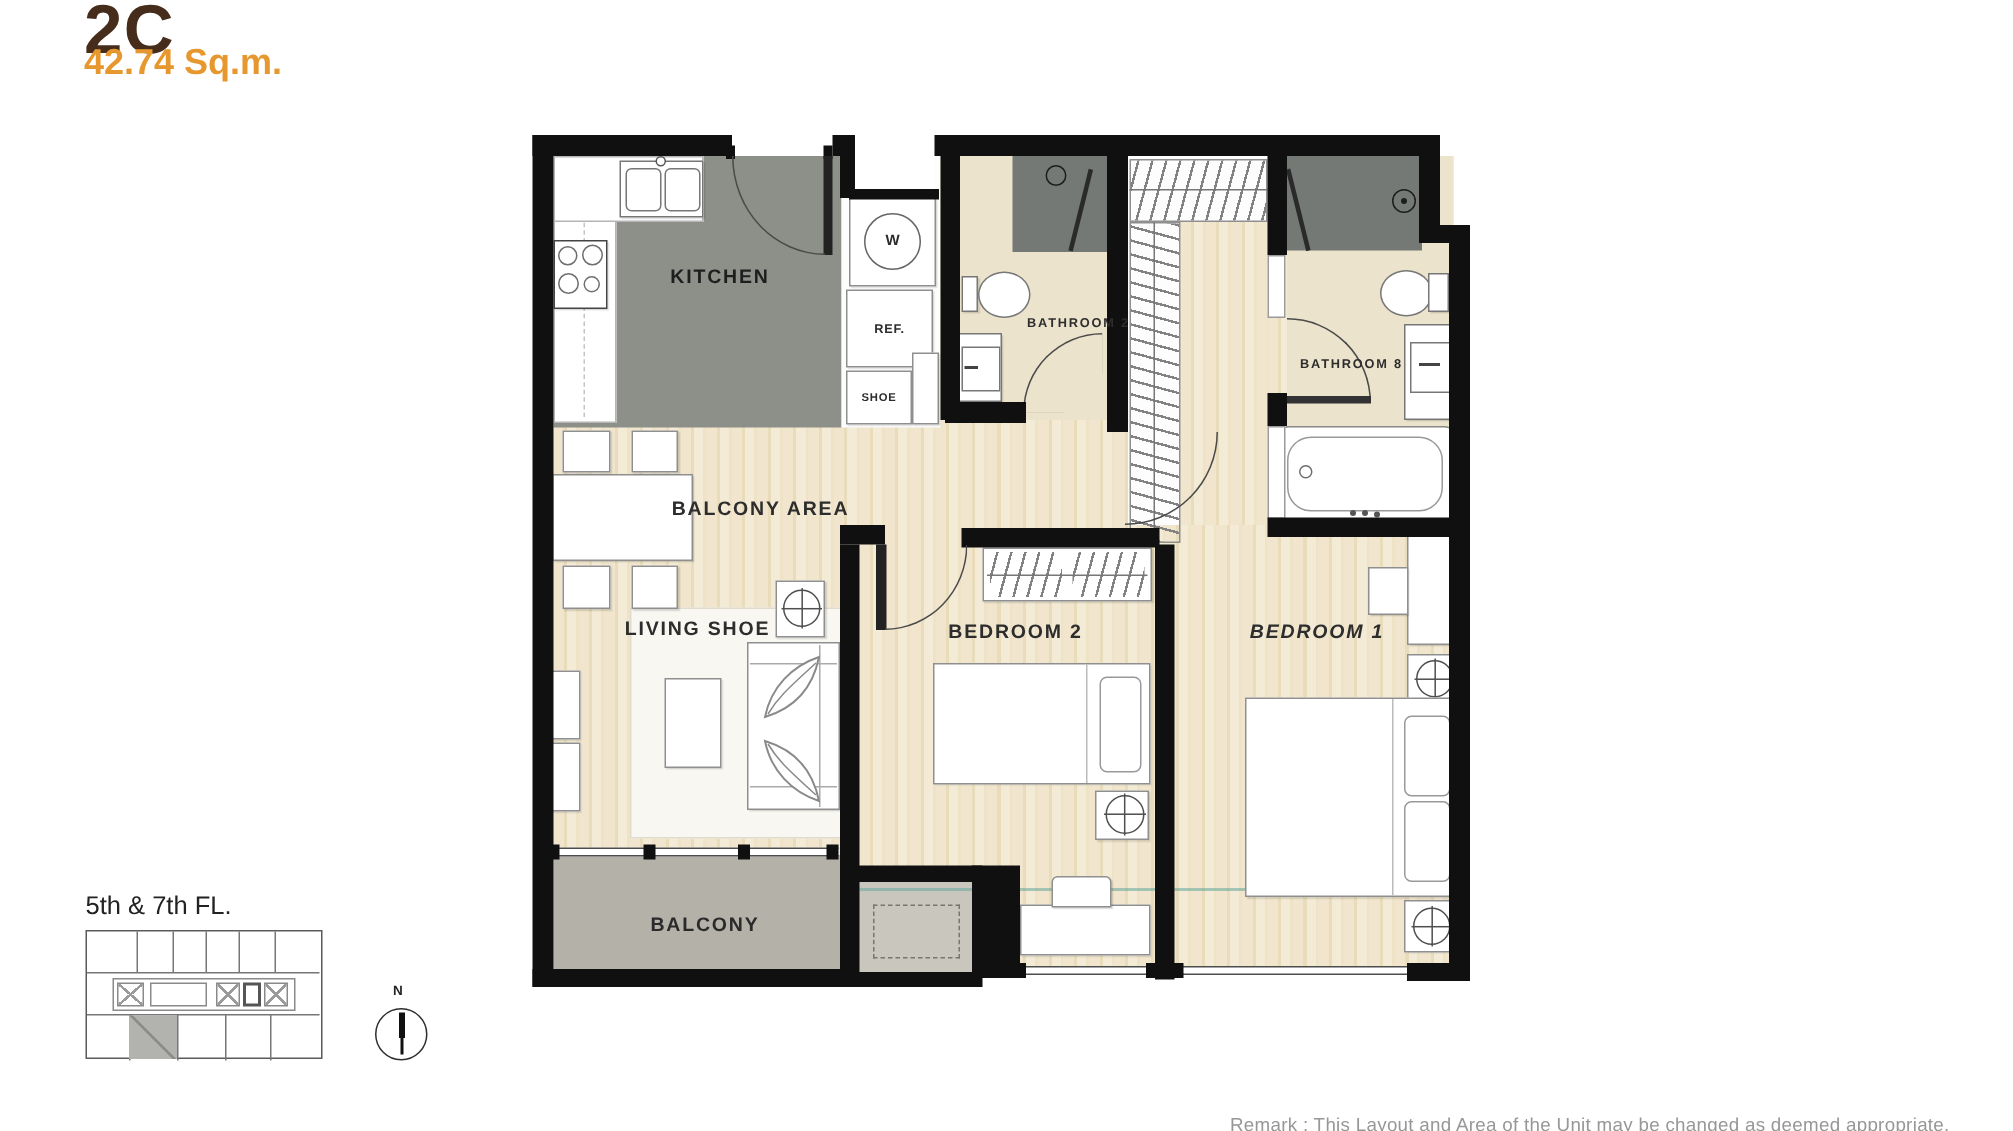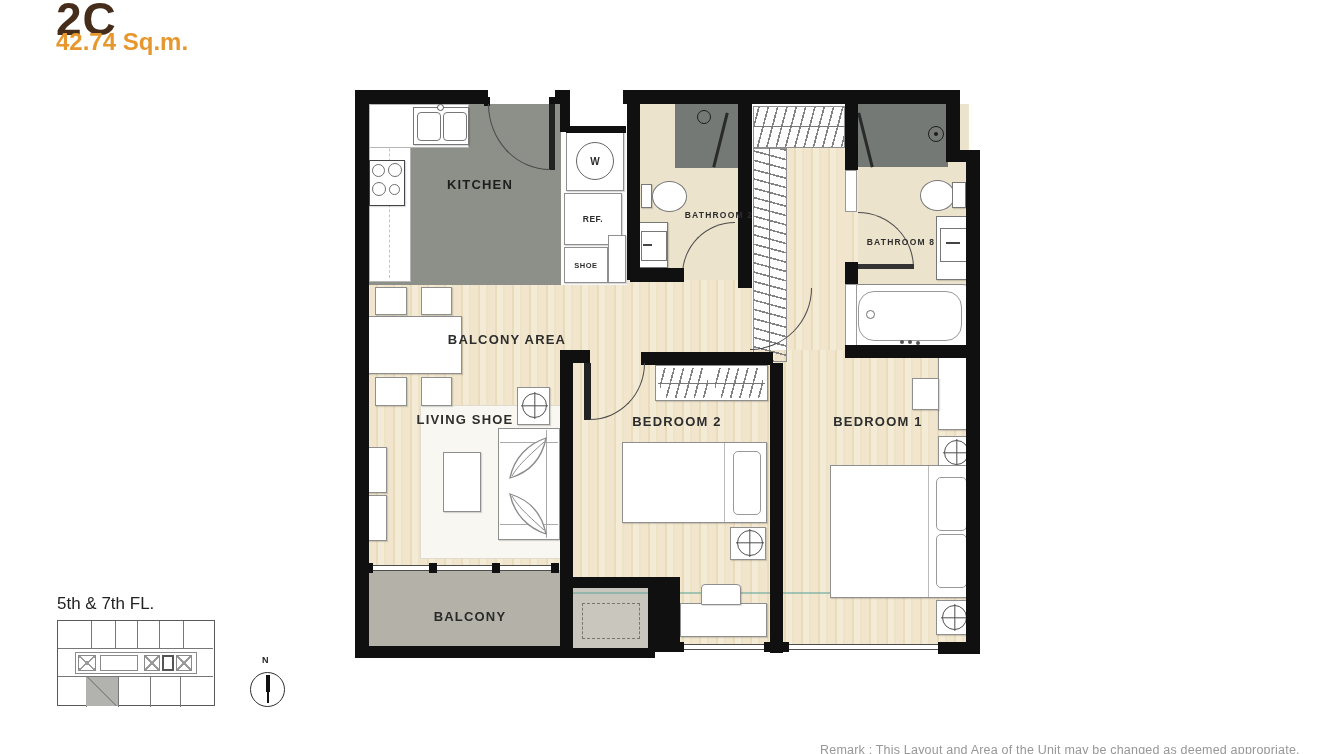--- a/index.html
+++ b/index.html
@@ -201,21 +201,21 @@
     <div class="abs" style="left:549px;top:104px;width:6px;height:66px;background:#222;"></div>
     <div class="arc arc-bl" style="left:488px;top:104px;width:62px;height:66px;"></div>
     <div class="abs" style="left:584px;top:363px;width:7px;height:57px;background:#222;"></div>
     <div class="arc arc-br" style="left:590px;top:363px;width:55px;height:57px;"></div>
 
     <div class="lbl" style="left:480px;top:184px;color:#1e1e1e;">KITCHEN</div>
     <div class="lbl" style="left:507px;top:339px;">BALCONY AREA</div>
     <div class="lbl" style="left:465px;top:419px;">LIVING SHOE</div>
     <div class="lbl" style="left:470px;top:616px;color:#2a2a2a;">BALCONY</div>
     <div class="lbl" style="left:677px;top:421px;">BEDROOM 2</div>
-    <div class="lbl" style="left:878px;top:421px;">BEDROOM 1</div>
+    <div class="lbl" style="left:878px;top:421px;font-style:italic;">BEDROOM 1</div>
     <div class="lbl" style="left:695px;top:215px;font-size:8.5px;margin-left:24px;">BATHROOM 2</div>
     <div class="lbl" style="left:901px;top:242px;font-size:8.5px;">BATHROOM 8</div>
   </div>
 
   <div class="abs" style="left:57px;top:594px;font-size:17px;color:#222;">5th &amp; 7th FL.</div>
   <div class="abs" style="left:57px;top:620px;width:158px;height:86px;border:1.5px solid #5a5a5a;box-sizing:border-box;background:#fff;">
     <div class="abs" style="left:33px;top:0;width:1px;height:27px;background:#777;"></div>
     <div class="abs" style="left:57px;top:0;width:1px;height:27px;background:#777;"></div>
     <div class="abs" style="left:79px;top:0;width:1px;height:27px;background:#777;"></div>
     <div class="abs" style="left:101px;top:0;width:1px;height:27px;background:#777;"></div>

